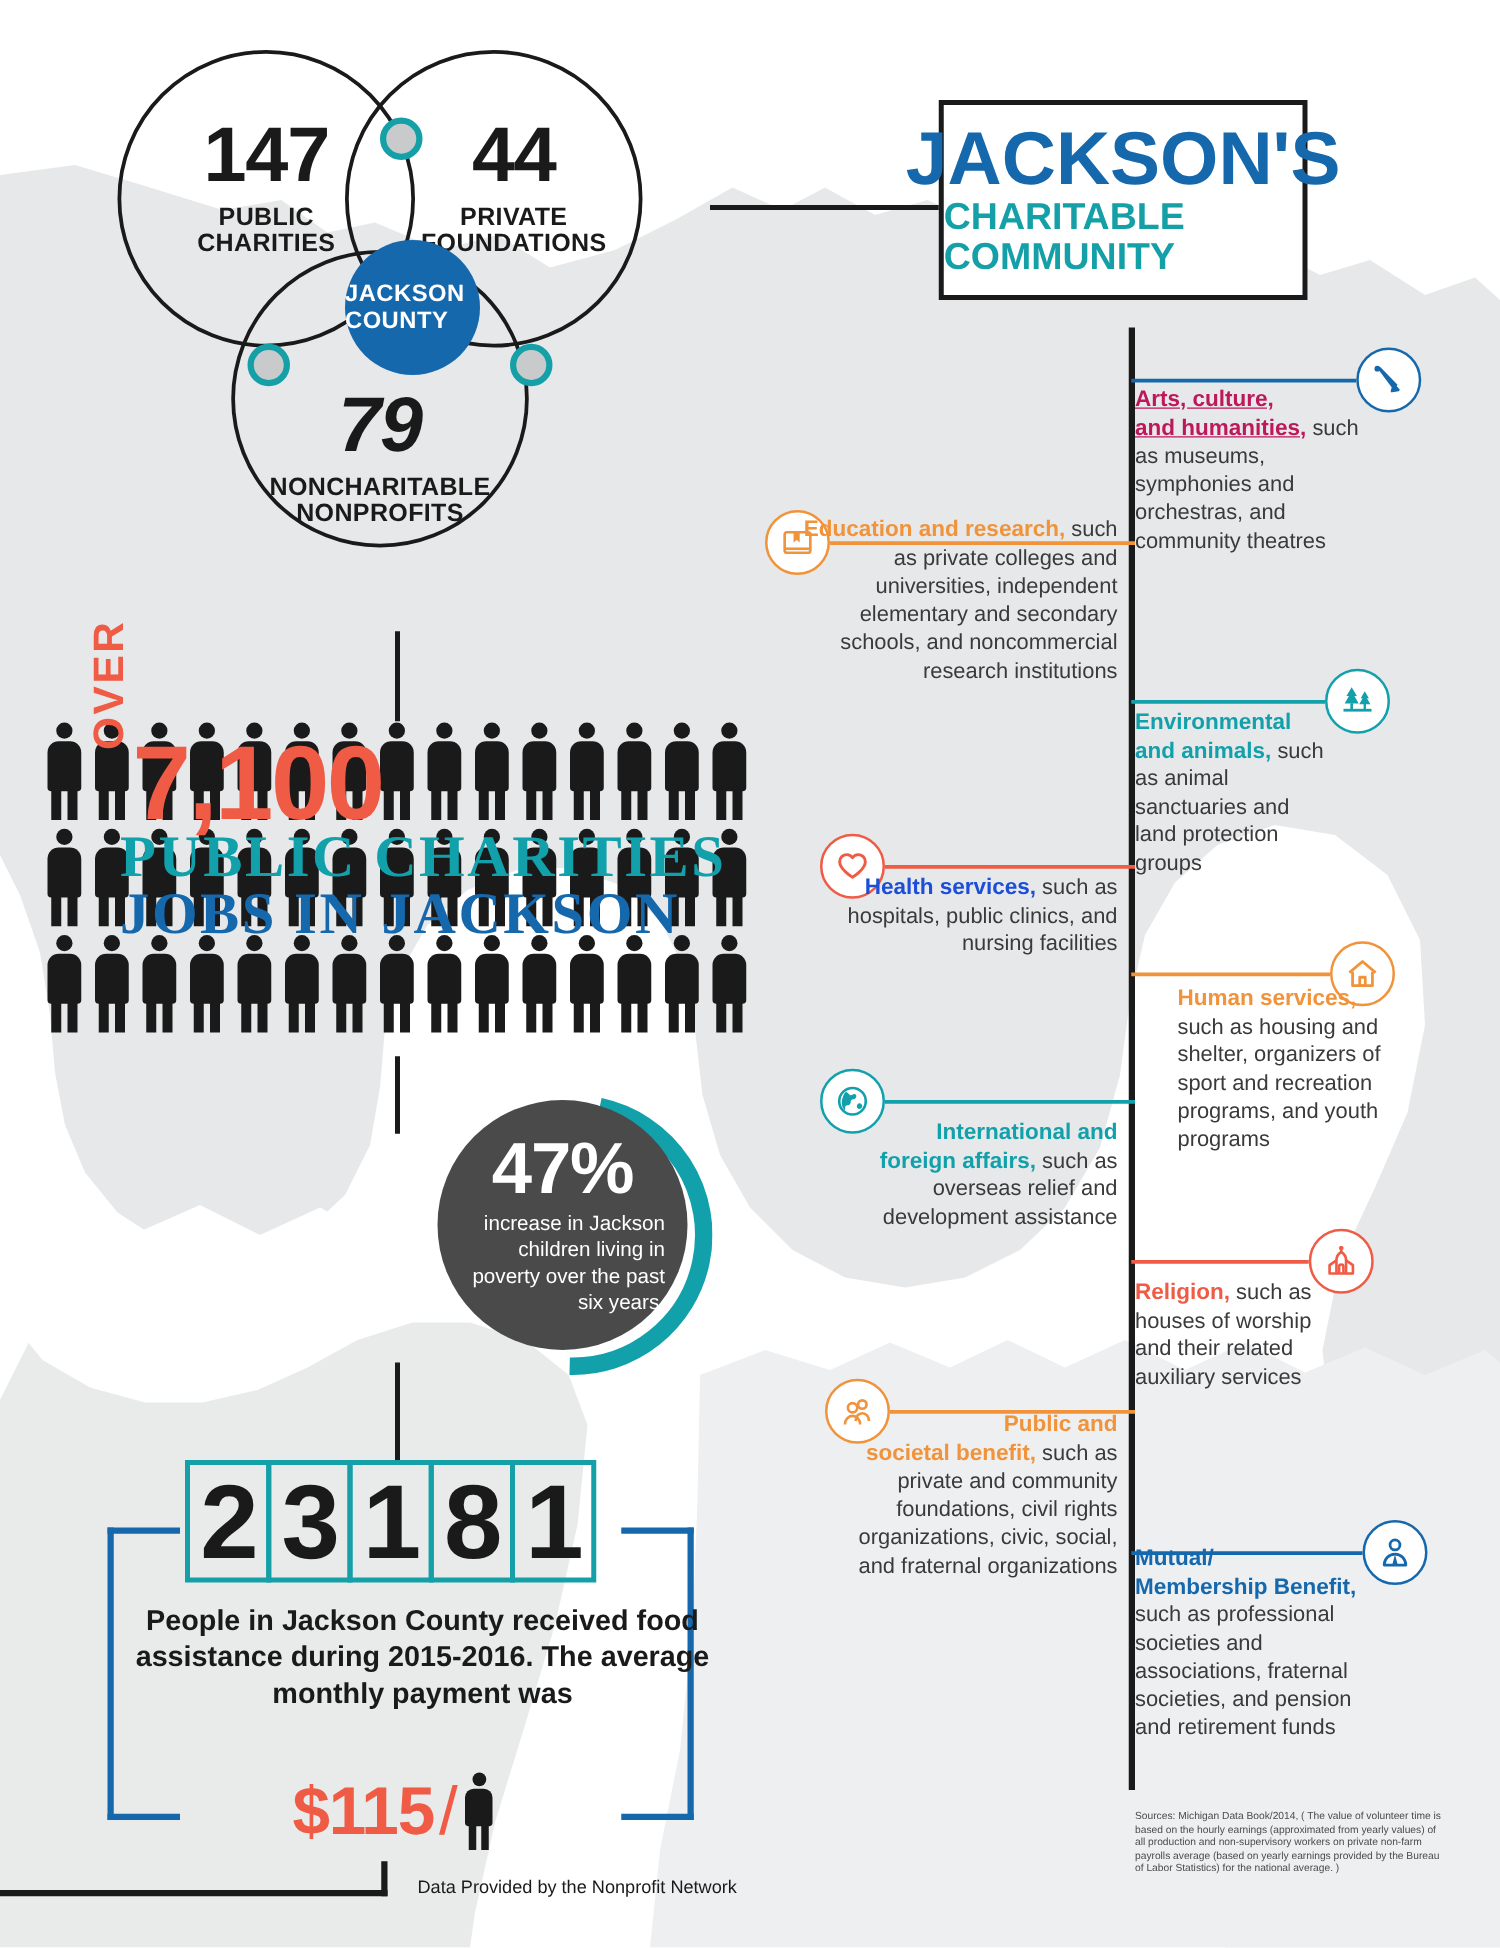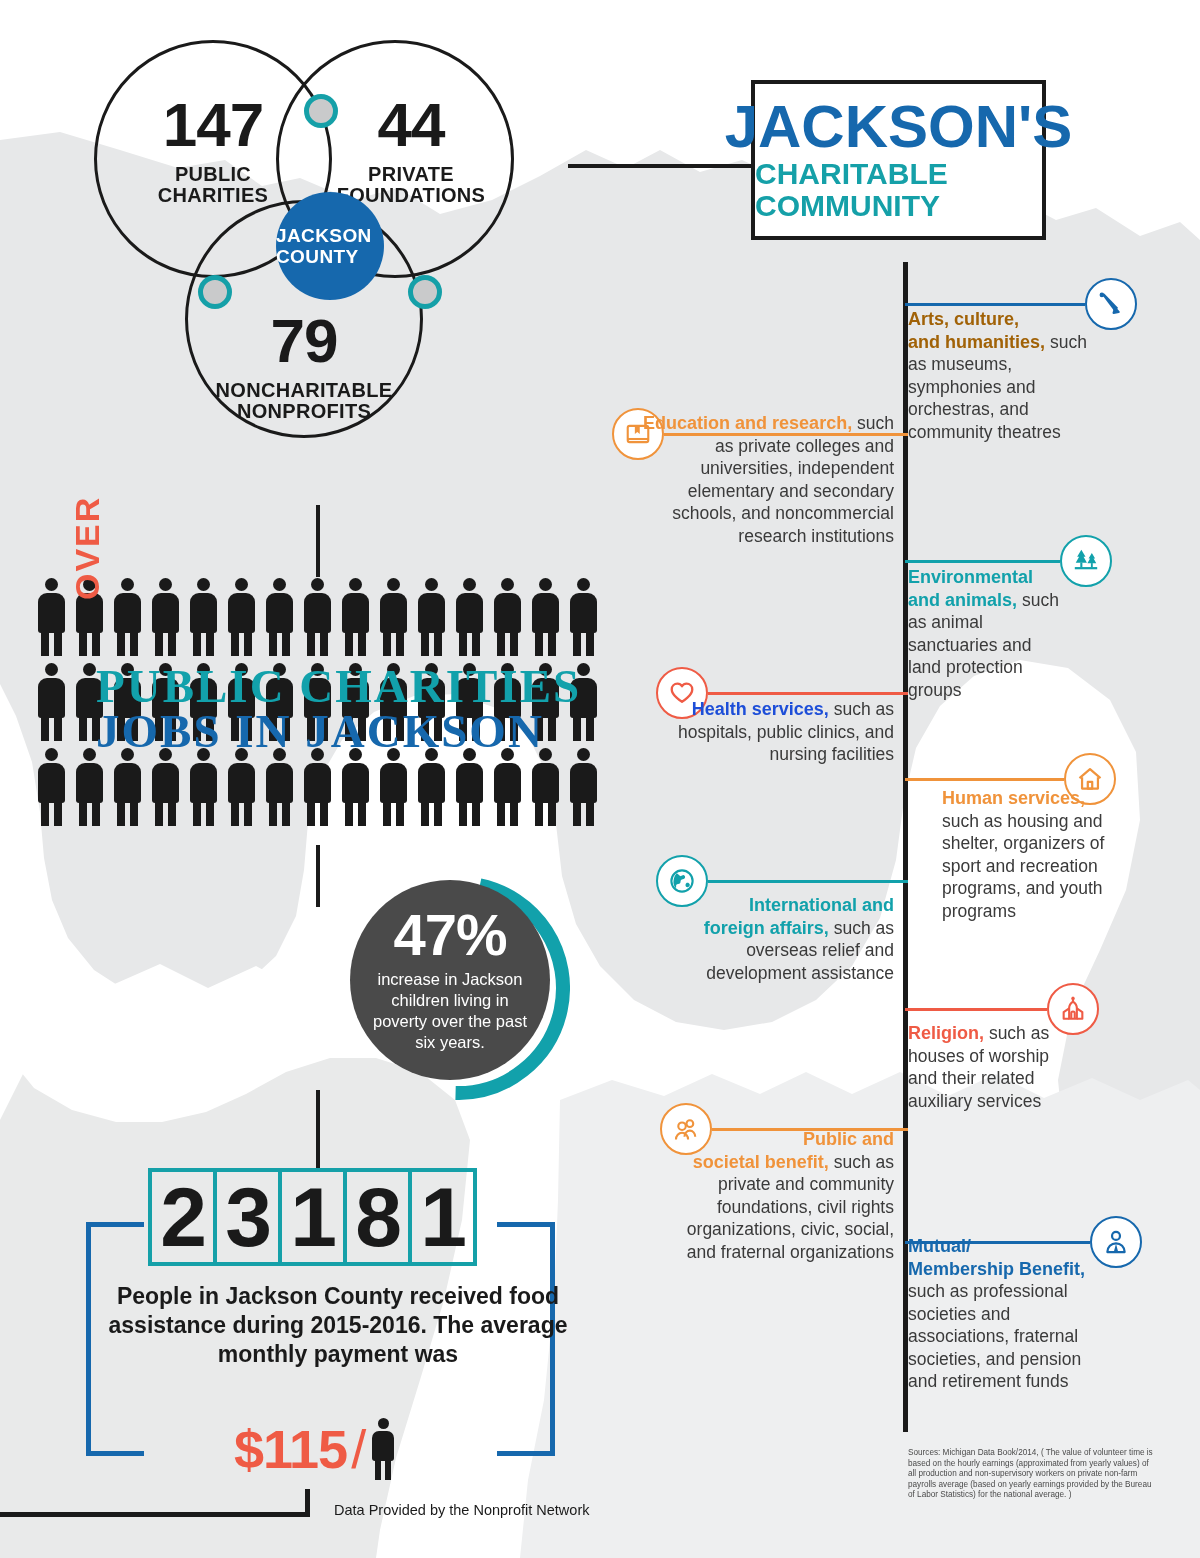--- a/index.html
+++ b/index.html
@@ -165,21 +165,21 @@
     <div class="vcirc v3"></div>
 
     <div class="vnum" style="left:48px; top:74px; width:170px;">147</div>
     <div class="vlab" style="left:48px; top:142px; width:170px; white-space:pre-line;">PUBLIC
 CHARITIES</div>
 
     <div class="vnum" style="left:246px; top:74px; width:170px;">44</div>
     <div class="vlab" style="left:236px; top:142px; width:190px; white-space:pre-line;">PRIVATE
 FOUNDATIONS</div>
 
-    <div class="vnum" style="left:139px; top:290px; width:170px;">79</div>
+    <div class="vnum" style="left:139px; top:290px; width:170px;font-style:italic;">79</div>
     <div class="vlab" style="left:124px; top:358px; width:200px; white-space:pre-line;">NONCHARITABLE
 NONPROFITS</div>
 
     <div class="vcenter">
       <span>JACKSON</span>
       <span>COUNTY</span>
     </div>
 
     <div class="vdot" style="left:224px; top:72px;"></div>
     <div class="vdot" style="left:118px; top:253px;"></div>
@@ -469,29 +469,30 @@
         </span>
         <span class="person">
           <span class="head"></span>
           <span class="body"></span>
           <span class="lleg"></span>
           <span class="rleg"></span>
         </span>
       </div>
   </div>
   <div id="over">OVER</div>
+  <div id="big7100">7,100</div>
   <div id="pcline">PUBLIC CHARITIES</div>
   <div id="jkline">JOBS IN JACKSON</div>
 
 
   <div class="donutwrap" style="left:346px; top:876px; width:224px; height:224px;">
     <svg class="donut" viewBox="0 0 224 224">
       <circle cx="112" cy="112" r="105" fill="none" stroke="#12a1ab" stroke-width="14" stroke-dasharray="310 350" stroke-dashoffset="0" transform="rotate(-78 112 112)" stroke-linecap="butt"></circle>
     </svg>
-    <div class="dcore" style="left:4px; top:4px; right:20px; bottom:20px;">
+    <div class="dcore" style="left:4px; top:4px; right:20px; bottom:20px;text-align:right;">
       <div class="dpct">47%</div>
       <div class="dtxt">increase in Jackson children living in poverty over the past six years.</div>
     </div>
   </div>
 
   <div class="brkt" style="left:86px;  top:1222px; width:58px; height:5px;"></div>
   <div class="brkt" style="left:86px;  top:1222px; width:5px;  height:234px;"></div>
   <div class="brkt" style="left:86px;  top:1451px; width:58px; height:5px;"></div>
   <div class="brkt" style="left:497px; top:1222px; width:58px; height:5px;"></div>
   <div class="brkt" style="left:550px; top:1222px; width:5px;  height:234px;"></div>
@@ -527,21 +528,21 @@
   <div id="cats">
       <div class="cat right" style="left: 0px; top: 0px; width: 1200px; height: 0px; color: rgb(22, 104, 173);">
         <div class="lead" style="background: rgb(22, 104, 173); top: 303px; left: 905px; width: 180px;"></div>
         <div class="ico" style="left: 1085px; top: 278px; color: rgb(22, 104, 173);">
           <svg viewBox="0 0 24 24" fill="none" stroke="currentColor" stroke-width="1.8" stroke-linecap="round" stroke-linejoin="round">
             <path d="M4.5 4.2 L6.2 3 L18 15.2 L15.5 19 Z" fill="currentColor" stroke="none"></path>
             <circle cx="4.2" cy="4.2" r="1.1" fill="currentColor"></circle>
             <path d="M15.5 15.5 L18.6 18.8 L14.2 19.6 Z" fill="currentColor"></path>
           </svg>
         </div>
-        <div class="body" style="left: 908px; top: 308px; width: 182px; text-align: left;"><b style="color: #a16207; white-space: pre-line;">Arts, culture,
+        <div class="body" style="left: 908px; top: 308px; width: 182px; text-align: left;"><b style="color: #be185d; white-space: pre-line; text-decoration: underline;">Arts, culture,
 and humanities,</b> <span>such as museums, symphonies and orchestras, and community theatres</span></div>
       </div>
       <div class="cat left" style="left: 0px; top: 0px; width: 1200px; height: 0px; color: rgb(240, 147, 59);">
         <div class="lead" style="background: rgb(240, 147, 59); top: 433px; left: 664px; width: 244px;"></div>
         <div class="ico" style="left: 612px; top: 408px; color: rgb(240, 147, 59);">
           <svg viewBox="0 0 24 24" fill="none" stroke="currentColor" stroke-width="1.8" stroke-linejoin="round">
             <rect x="3.2" y="5" width="17.6" height="14" rx="1.6"></rect>
             <path d="M9.3 5 L9.3 12 L11.4 10.3 L13.5 12 L13.5 5 Z" fill="currentColor" stroke="none"></path>
             <path d="M3.2 16.3 L20.8 16.3"></path>
           </svg>

